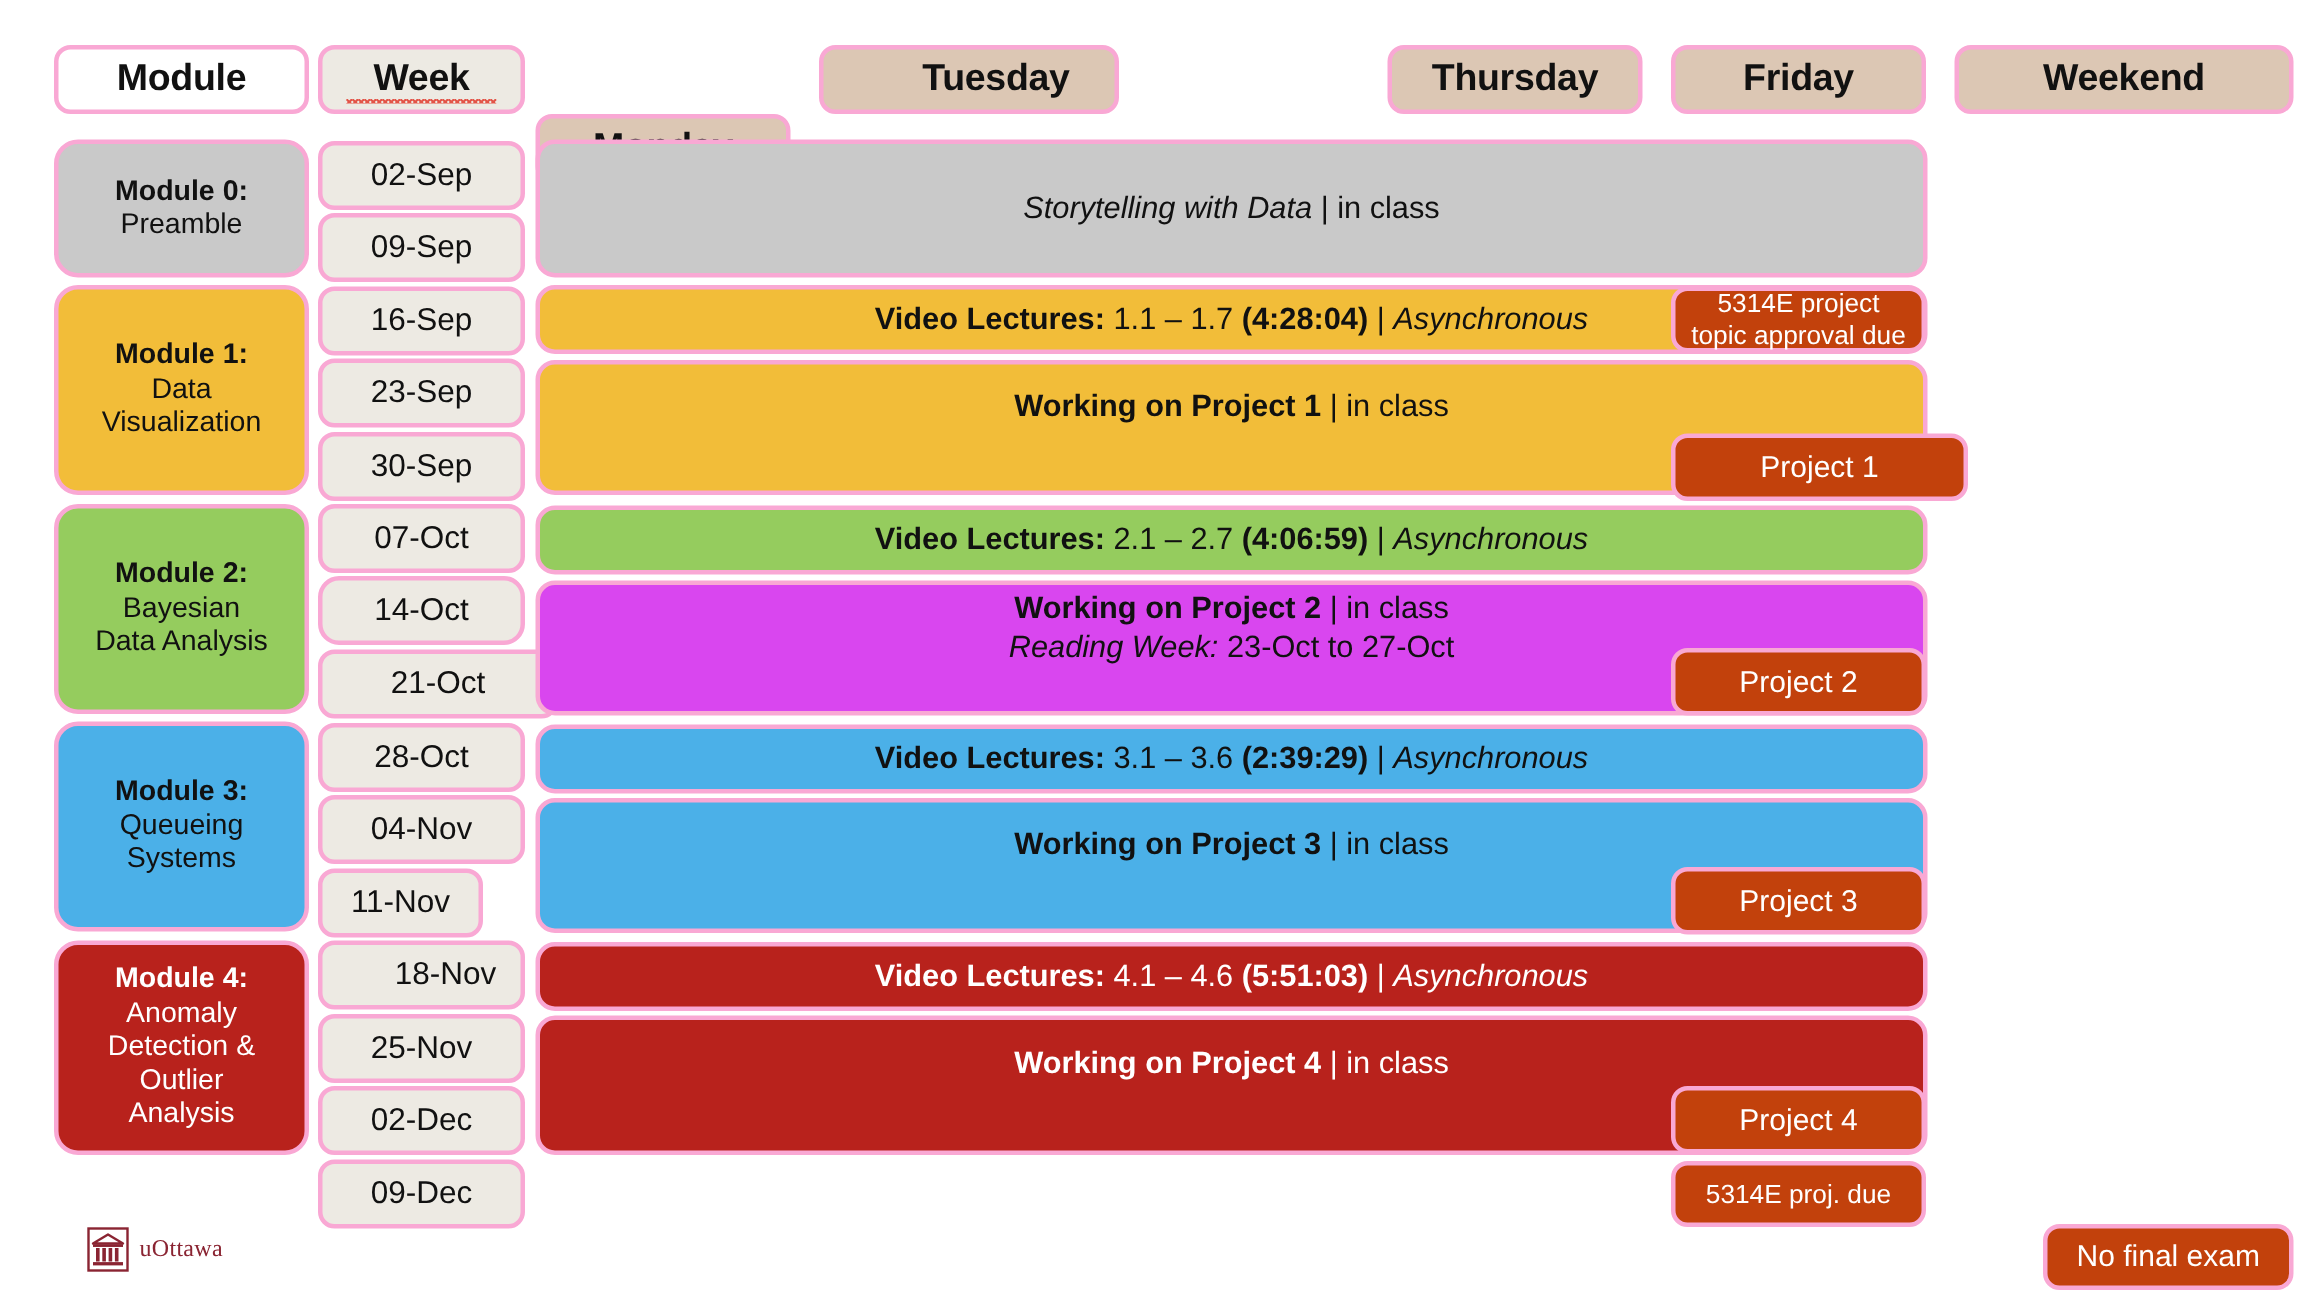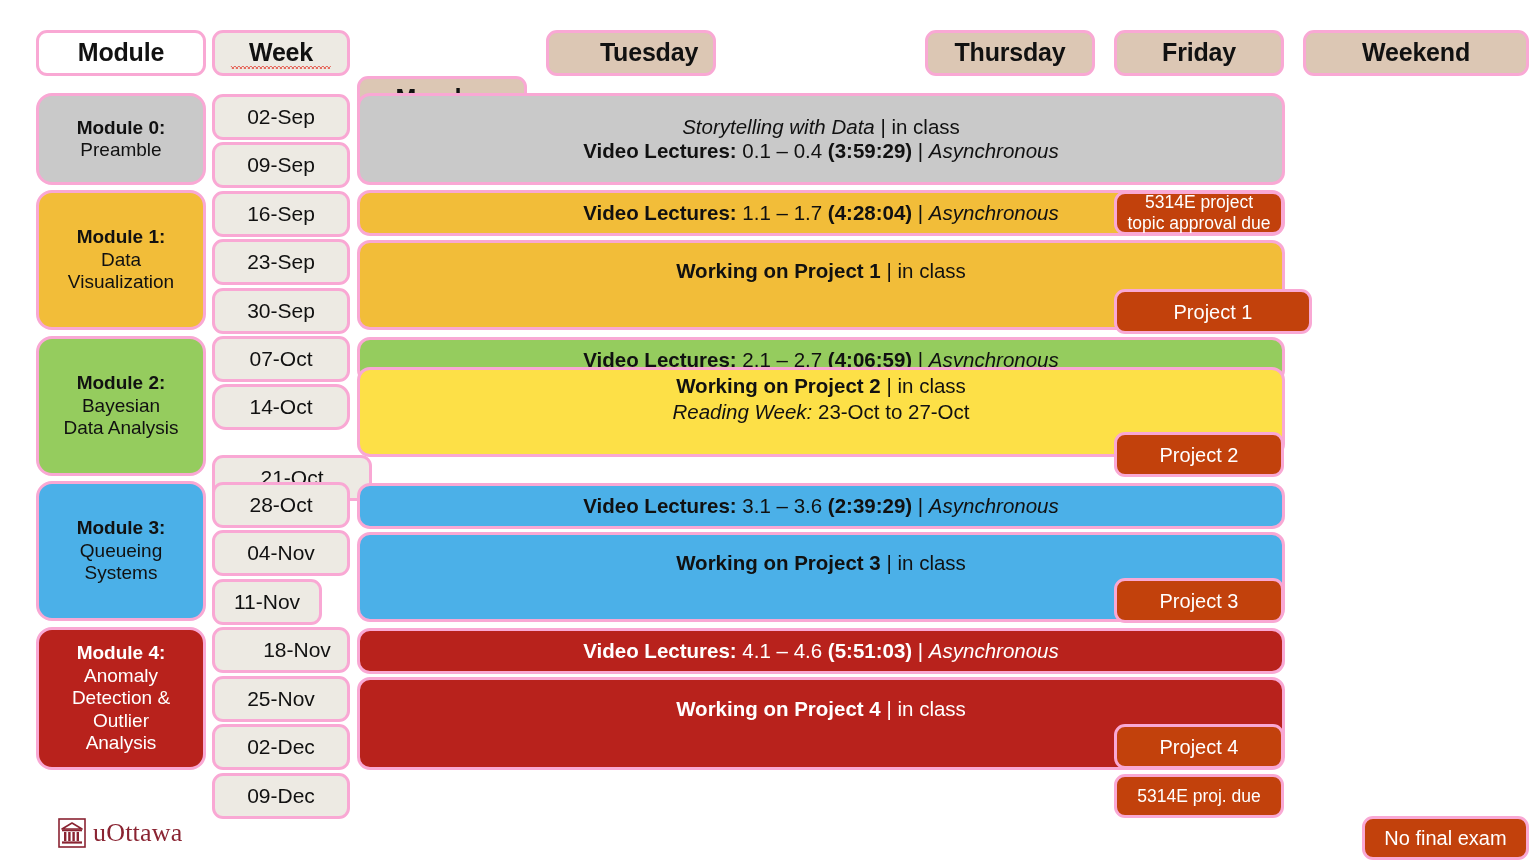--- a/index.html
+++ b/index.html
@@ -102,41 +102,41 @@
 
   
   .logo {
     position: absolute;
     display: flex;
     align-items: center;
     gap: 7px;
   }
   .logo-text {
     font-family: "Liberation Serif", serif;
-    font-size: 26px;
+    font-size: 16px;
     color: #8a2432;
     letter-spacing: 0.2px;
   }
 </style>
 </head>
 <body>
 
 <div class="pill hdr hdr-module" style="left:36px; top:30px; width:170px;">
   <span>Module</span>
 </div>
 
 <div class="pill hdr hdr-week hdr-underline" style="left:212px; top:30px; width:138px;">
   <span>Week</span>
 </div>
 
 <div class="pill hdr hdr-day hdr-underline" style="left:357px; top:30px; width:170px;">
   <span>Monday</span>
 </div>
 
-<div class="pill hdr hdr-day" style="left:546px; top:30px; width:170px;padding-left:36px;">
+<div class="pill hdr hdr-day" style="left:546px; top:30px; width:200px;padding-left:36px;">
   <span>Tuesday</span>
 </div>
 
 <div class="pill hdr hdr-day hdr-underline" style="left:735px; top:30px; width:172px;">
   <span>Wednesday</span>
 </div>
 
 <div class="pill hdr hdr-day" style="left:925px; top:30px; width:170px;">
   <span>Thursday</span>
 </div>
@@ -194,21 +194,21 @@
   </div>
 <div class="pill week-cell" style="left:212px; top:288px; width:138px;">
     <span>30-Sep</span>
   </div>
 <div class="pill week-cell" style="left:212px; top:336px; width:138px;">
     <span>07-Oct</span>
   </div>
 <div class="pill week-cell" style="left:212px; top:384px; width:138px;border-radius:14px;">
     <span>14-Oct</span>
   </div>
-<div class="pill week-cell" style="left:212px; top:455px; width:160px;">
+<div class="pill week-cell" style="left:212px; top:433px; width:160px;">
     <span>21-Oct</span>
   </div>
 <div class="pill week-cell" style="left:212px; top:482px; width:138px;">
     <span>28-Oct</span>
   </div>
 <div class="pill week-cell" style="left:212px; top:530px; width:138px;">
     <span>04-Nov</span>
   </div>
 <div class="pill week-cell" style="left:212px; top:579px; width:110px;">
     <span>11-Nov</span>
@@ -222,23 +222,20 @@
 <div class="pill week-cell" style="left:212px; top:724px; width:138px;">
     <span>02-Dec</span>
   </div>
 <div class="pill week-cell" style="left:212px; top:773px; width:138px;">
     <span>09-Dec</span>
   </div>
 
 <div class="pill bar" style="left:357px; top:93px; width:928px; height:92px; background:#c9c9c9;">
   <div class="line">
     <i>Storytelling with Data</i><span> | </span><span>in class</span>
-  </div>
-  <div class="line">
-    <b>Video Lectures:</b><span> 0.1 – 0.4 </span><b>(3:59:29)</b><span> | </span><i>Asynchronous</i>
   </div>
 </div>
 
 <div class="pill bar" style="left:357px; top:190px; width:928px; height:46px; background:#f2bd39;">
   <div class="line">
     <b>Video Lectures:</b><span> 1.1 – 1.7 </span><b>(4:28:04)</b><span> | </span><i>Asynchronous</i>
   </div>
 </div>
 
 <div class="pill bar" style="left:357px; top:240px; width:928px; height:90px; background:#f2bd39;">
@@ -246,21 +243,21 @@
     <b>Working on Project 1</b><span> | </span><span>in class</span>
   </div>
 </div>
 
 <div class="pill bar" style="left:357px; top:337px; width:928px; height:46px; background:#95cc5e;">
   <div class="line">
     <b>Video Lectures:</b><span> 2.1 – 2.7 </span><b>(4:06:59)</b><span> | </span><i>Asynchronous</i>
   </div>
 </div>
 
-<div class="pill bar" style="left:357px; top:367px; width:928px; height:90px; background:#fde047;">
+<div class="pill bar" style="left:357px; top:387px; width:928px; height:90px; background:#d946ef;">
   <div class="line" style="position:relative; top:-14px;">
     <b>Working on Project 2</b><span> | </span><span>in class</span>
   </div>
   <div class="line" style="position:relative; top:-12px;">
     <i>Reading Week:</i><span> 23-Oct to 27-Oct</span>
   </div>
 </div>
 
 <div class="pill bar" style="left:357px; top:483px; width:928px; height:46px; background:#4bb0e8;">
   <div class="line">

